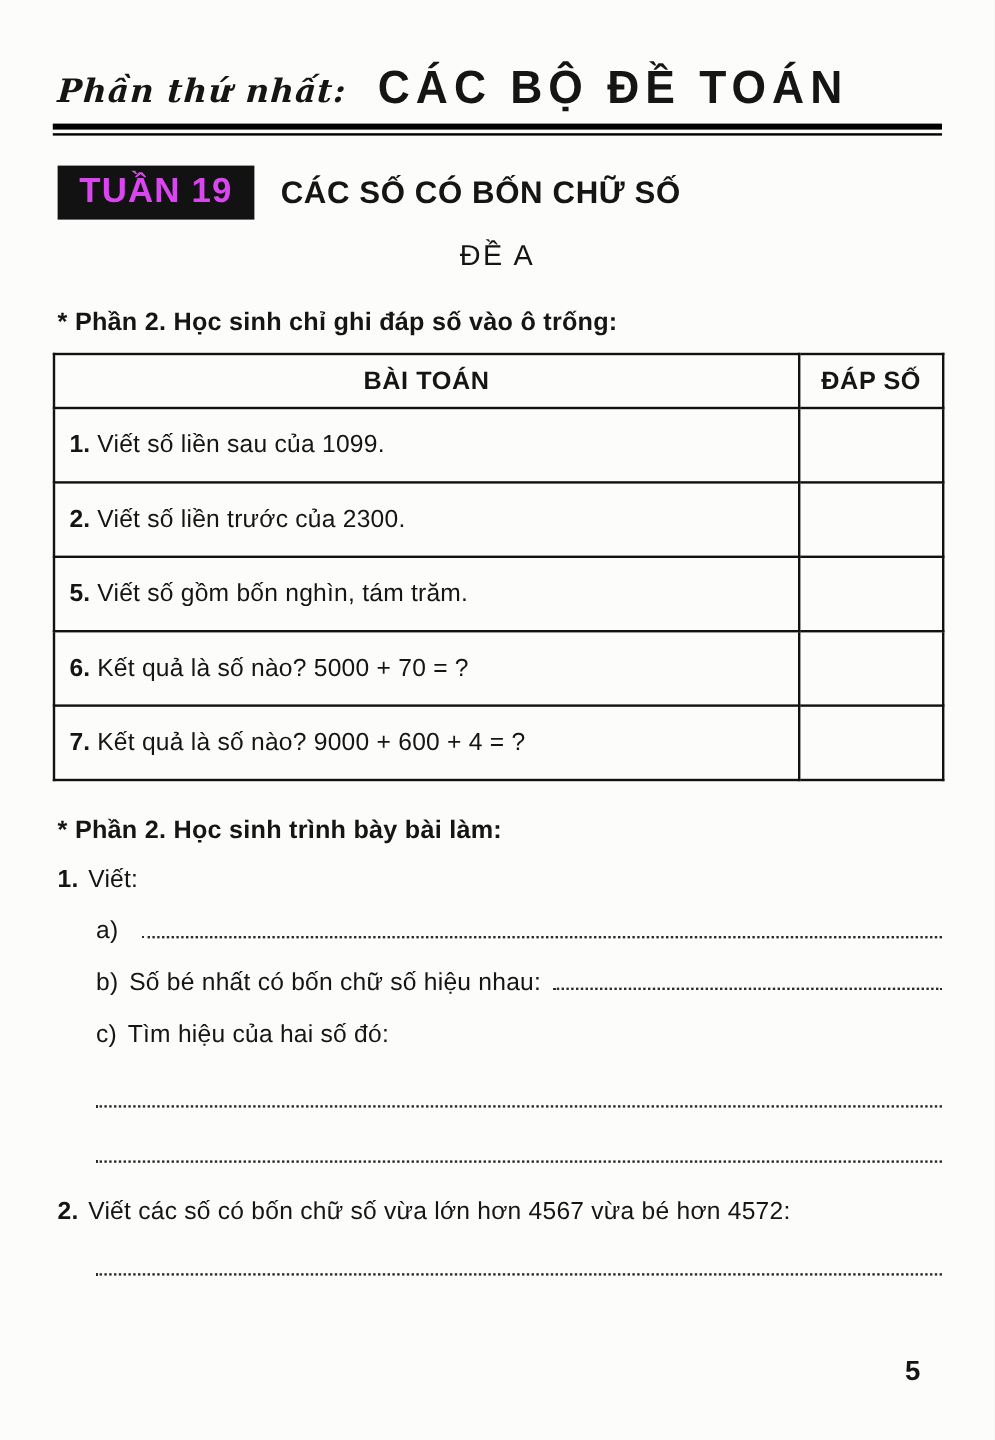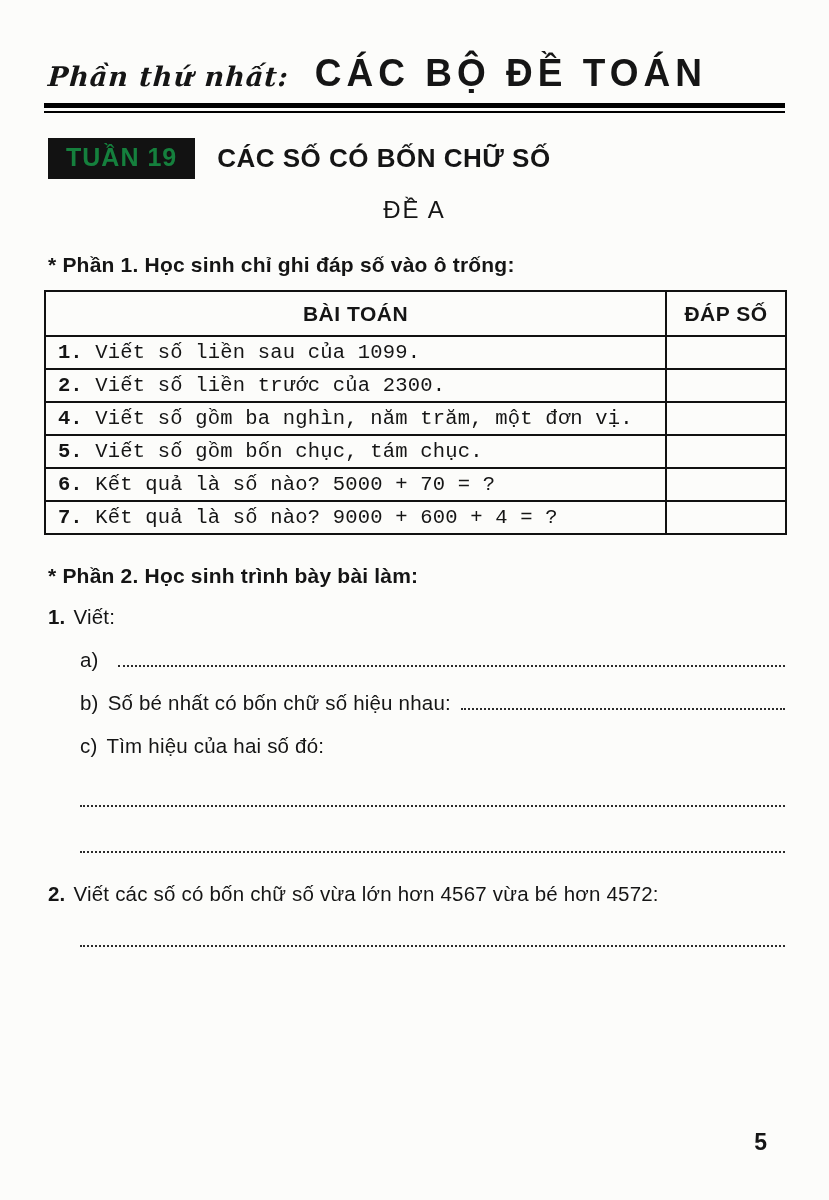--- a/index.html
+++ b/index.html
@@ -50,23 +50,23 @@
   
   .lesson-row {
     margin-top: 25px;
     display: flex;
     align-items: center;
     gap: 22px;
     padding-left: 4px;
   }
   .week-badge {
     background: #121212;
-    color: #15803d;
-    font-weight: bold;
-    font-size: 25px;
+    color: #d946ef;
+    font-weight: bold;
+    font-size: 29px;
     letter-spacing: 1px;
     padding: 5px 18px 7px 18px;
     display: inline-block;
   }
   .lesson-title {
     font-weight: bold;
     font-size: 26px;
     letter-spacing: 0.5px;
   }
   .exam-label {
@@ -95,21 +95,21 @@
   }
   table.qtable th, table.qtable td {
     border: 2px solid #111;
   }
   table.qtable th {
     height: 45px;
     font-size: 21px;
     font-weight: bold;
     letter-spacing: 0.5px;
   }
-  table.qtable td { height: 33px; font-family: Liberation Mono, monospace; }
+  table.qtable td { height: 62px; }
   td.prob {
     font-size: 20.5px;
     padding-left: 12px;
     letter-spacing: 0.2px;
   }
   td.prob b { letter-spacing: 0; }
   col.c-problem { width: 621px; }
   col.c-answer  { width: 120px; }
 
   
@@ -164,21 +164,21 @@
   </div>
   <div class="head-rule"></div>
 
   <div class="lesson-row">
     <span class="week-badge">TUẦN 19</span>
     <span class="lesson-title">CÁC SỐ CÓ BỐN CHỮ SỐ</span>
   </div>
 
   <div class="exam-label">ĐỀ A</div>
 
-  <div class="sec-heading">* Phần 1. Học sinh chỉ ghi đáp số vào ô trống:</div>
+  <div class="sec-heading">* Phần 2. Học sinh chỉ ghi đáp số vào ô trống:</div>
 
   <table class="qtable">
     <colgroup>
         <col class="c-problem">
         <col class="c-answer">
       </colgroup>
     <thead>
       <tr>
         <th>BÀI TOÁN</th>
         <th>ĐÁP SỐ</th>
@@ -187,25 +187,21 @@
     <tbody>
       <tr>
         <td class="prob"><b>1.</b> <span>Viết số liền sau của 1099.</span></td>
         <td class="ans"></td>
       </tr>
       <tr>
         <td class="prob"><b>2.</b> <span>Viết số liền trước của 2300.</span></td>
         <td class="ans"></td>
       </tr>
       <tr>
-        <td class="prob"><b>4.</b> <span>Viết số gồm ba nghìn, năm trăm, một đơn vị.</span></td>
-        <td class="ans"></td>
-      </tr>
-      <tr>
-        <td class="prob"><b>5.</b> <span>Viết số gồm bốn chục, tám chục.</span></td>
+        <td class="prob"><b>5.</b> <span>Viết số gồm bốn nghìn, tám trăm.</span></td>
         <td class="ans"></td>
       </tr>
       <tr>
         <td class="prob"><b>6.</b> <span>Kết quả là số nào? 5000 + 70 = ?</span></td>
         <td class="ans"></td>
       </tr>
       <tr>
         <td class="prob"><b>7.</b> <span>Kết quả là số nào? 9000 + 600 + 4 = ?</span></td>
         <td class="ans"></td>
       </tr>

